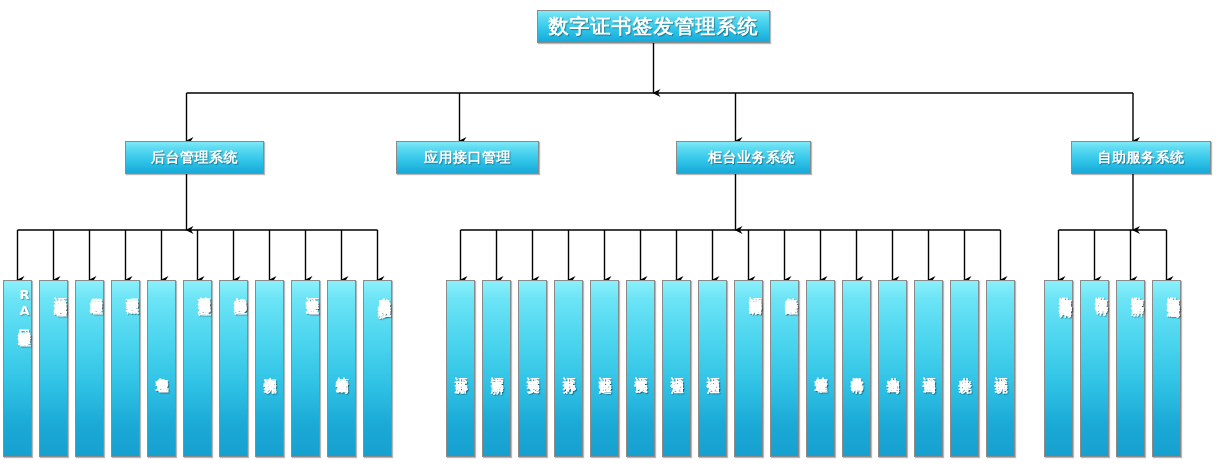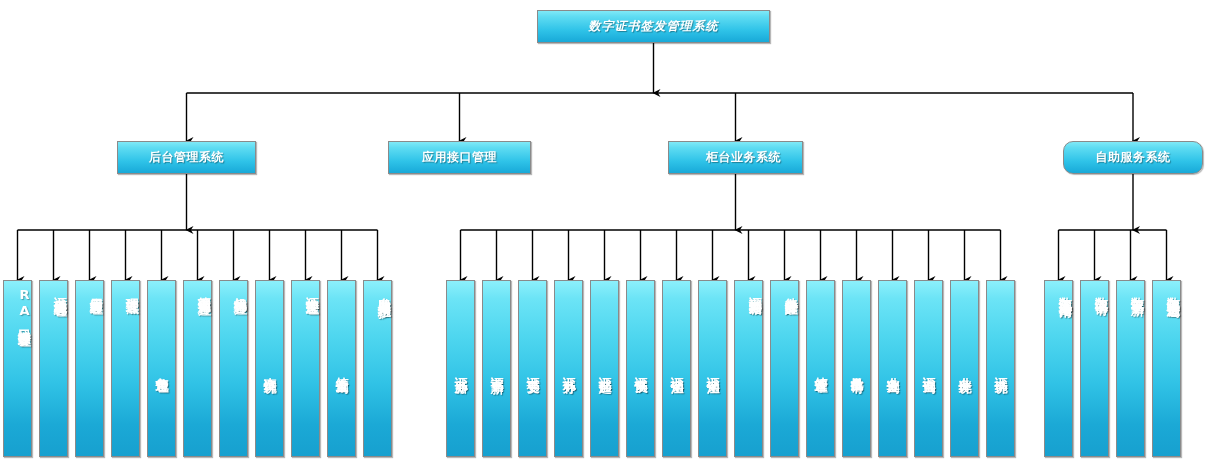--- a/index.html
+++ b/index.html
@@ -34,29 +34,29 @@
     background: linear-gradient(to bottom, #7fe9f7 0%, #5fdcf2 18%, #2fc3e8 62%, #18a9d8 100%);
     color: #ffffff;
     font-weight: bold;
     text-align: center;
     display: flex;
     align-items: center;
     justify-content: center;
     box-shadow: 1px 1px 1px rgba(0,0,0,0.28);
   }
   .node.root {
-    font-size: 12px;
+    font-size: 20px;
     letter-spacing: 1px;
     text-shadow: 1px 1px 1px rgba(0,0,0,0.35);
-    font-style: italic;
   }
   .node.lvl2 {
-    font-size: 12px;
+    font-size: 14px;
     letter-spacing: 0.5px;
     text-shadow: 1px 1px 1px rgba(0,0,0,0.35);
+    margin-left: 8px;
   }
   .node.leaf {
     font-size: 13px;
     line-height: 14.5px;
     writing-mode: vertical-rl;
     text-orientation: upright;
     letter-spacing: 1px;
     padding: 6px 0 6px 0;
     align-items: flex-start;
     justify-content: flex-start;
@@ -130,21 +130,21 @@
     </div>
     <div class="node lvl2" style="left: 117px; top: 141px; width: 139px; height: 33px;">
       <span>后台管理系统</span>
     </div>
     <div class="node lvl2" style="left: 388px; top: 141px; width: 143px; height: 33px;">
       <span>应用接口管理</span>
     </div>
     <div class="node lvl2" style="left: 668px; top: 141px; width: 135px; height: 33px; padding-left: 16px;">
       <span>柜台业务系统</span>
     </div>
-    <div class="node lvl2" style="left: 1063px; top: 141px; width: 140px; height: 33px; border-radius: 10px;">
+    <div class="node lvl2" style="left: 1063px; top: 141px; width: 140px; height: 33px;">
       <span>自助服务系统</span>
     </div>
     <div class="node leaf" style="left: 3px; top: 280px; width: 29px; height: 177px;">
       <span>RA接口参数管理</span>
     </div>
     <div class="node leaf" style="left: 39px; top: 280px; width: 29px; height: 177px;">
       <span>证书颁发机构管理</span>
     </div>
     <div class="node leaf" style="left: 75px; top: 280px; width: 29px; height: 177px;">
       <span>应用对象管理</span>

